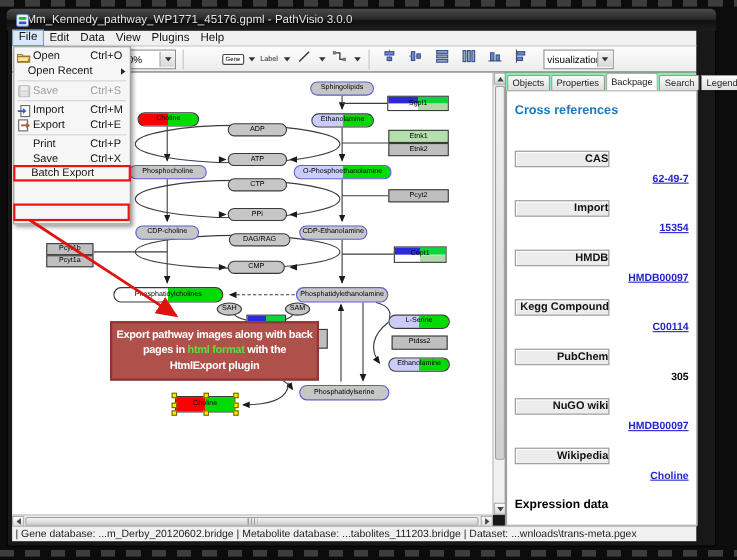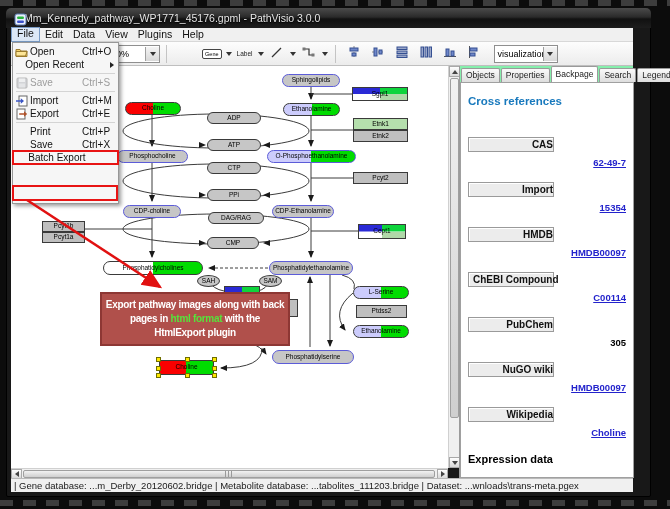--- a/index.html
+++ b/index.html
@@ -335,21 +335,21 @@
         </div>
         <div class="xref-sec">
           <div class="xref-head">Import</div>
           <div class="xref-val"><a href="#">15354</a></div>
         </div>
         <div class="xref-sec">
           <div class="xref-head">HMDB</div>
           <div class="xref-val"><a href="#">HMDB00097</a></div>
         </div>
         <div class="xref-sec">
-          <div class="xref-head">ChEBI Compound</div>
+          <div class="xref-head">Kegg Compound</div>
           <div class="xref-val"><a href="#">C00114</a></div>
         </div>
         <div class="xref-sec">
           <div class="xref-head">PubChem</div>
           <div class="xref-val">305</div>
         </div>
         <div class="xref-sec">
           <div class="xref-head">NuGO wiki</div>
           <div class="xref-val"><a href="#">HMDB00097</a></div>
         </div>

